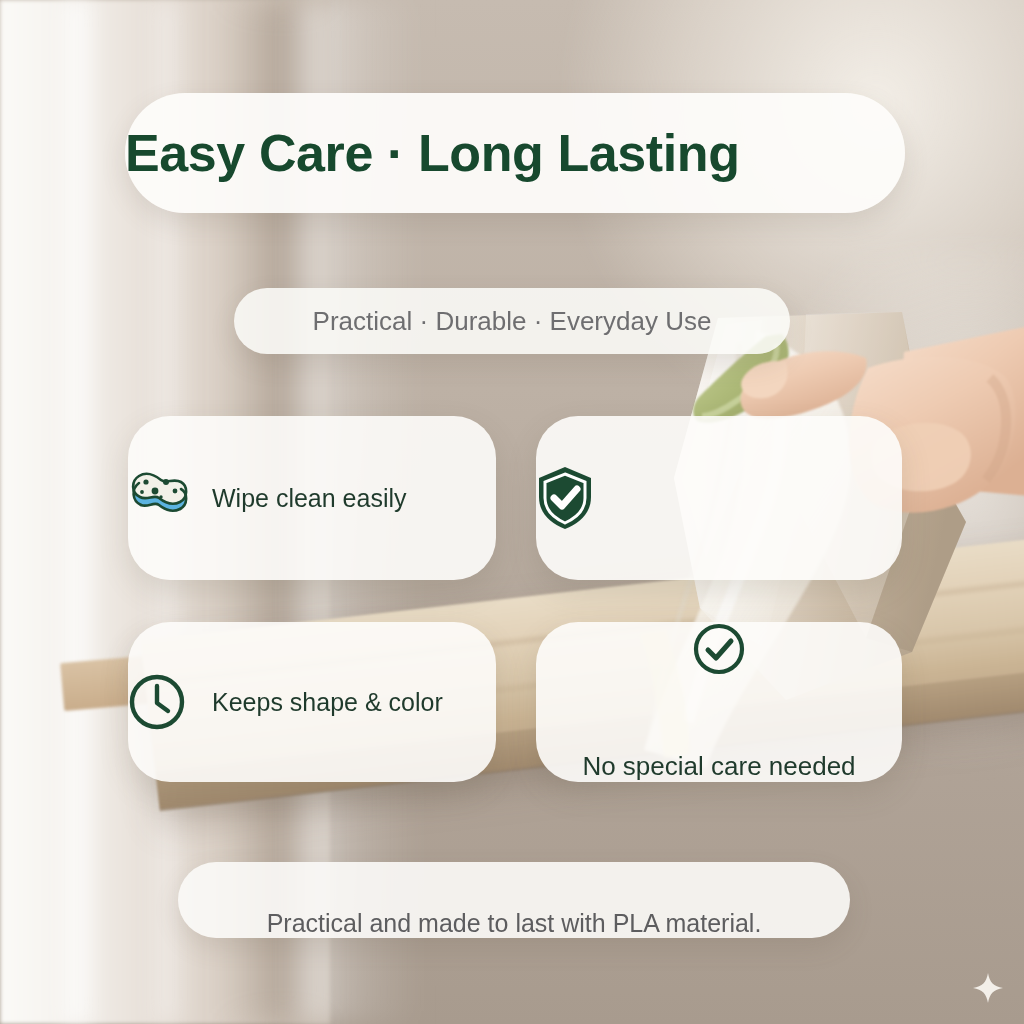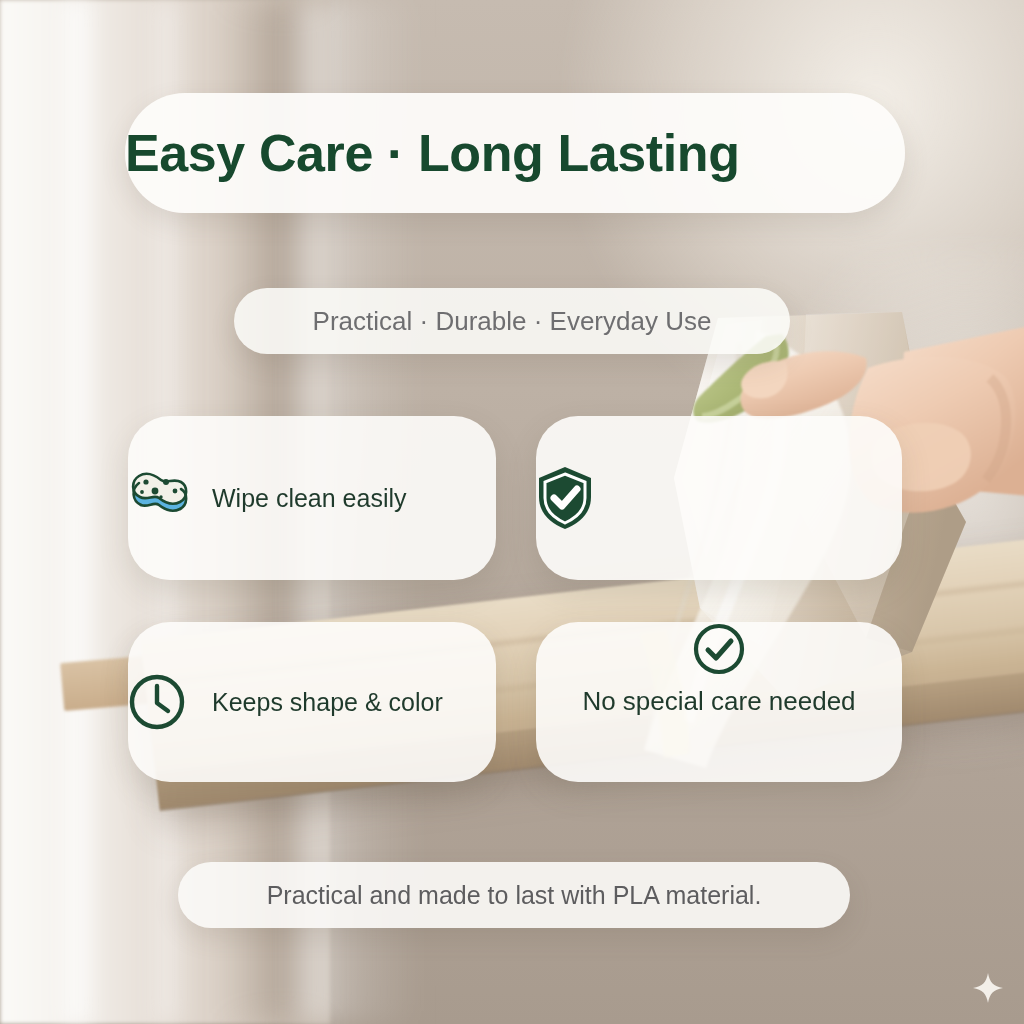--- a/index.html
+++ b/index.html
@@ -147,39 +147,40 @@
     left:234px; top:240px; width:556px; height:66px;
     justify-content:center;
     background:rgba(251,250,247,.88);
     margin-top:48px;
   }
   #subtitle-text {
     font-size:26px; color:#6e6e70; white-space:nowrap;
   }
 
   #footer-pill {
-    left:178px; top:862px; width:672px; height:66px;
+    left:178px; top:862px; width:672px; height:76px;
     justify-content:center;
     background:rgba(251,250,247,.90);
+    align-items:flex-end;
   }
   #footer-text {
     font-size:25px; color:#5d5d5f; white-space:nowrap;
   }
 
   
   .card {
     position:absolute;
     border-radius:42px;
     background:rgba(253,252,250,.90);
     box-shadow:0 12px 30px rgba(96,84,70,.15);
     display:flex; align-items:center;
   }
   .card.row { flex-direction:row; gap:22px; }
   .card.stack {
-    flex-direction:column; justify-content:flex-start; gap:10px;
+    flex-direction:column; justify-content:space-between; gap:10px;
   }
   #card-0 { left:128px; top:416px; width:368px; height:164px; }
   #card-1 { left:536px; top:416px; width:366px; height:164px; }
   #card-2 { left:128px; top:622px; width:368px; height:160px;gap:26px; }
   #card-3 { left:536px; top:622px; width:366px; height:160px; }
 
   .card-icon { flex:0 0 auto; display:block; line-height:0; }
   .card-label {
     font-size:25px; color:#1f3a2c; white-space:nowrap;
   }

